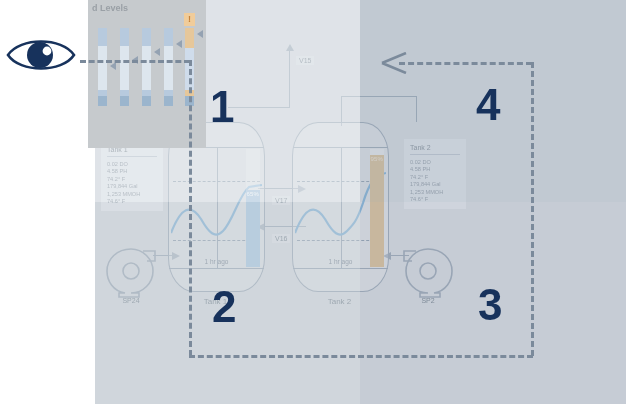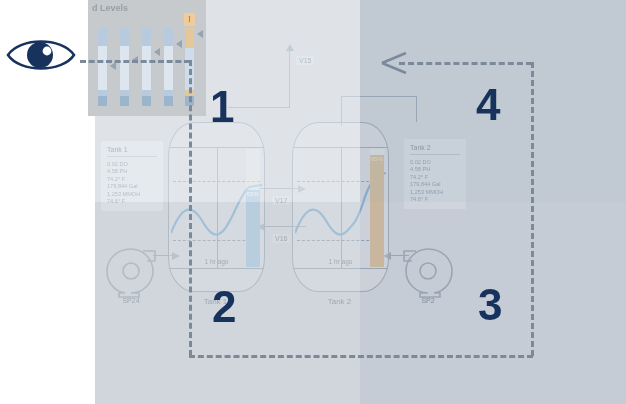--- a/index.html
+++ b/index.html
@@ -60,21 +60,21 @@
   #pump2-label{left:400px;top:297px;}
 
   
   .vtag{position:absolute;font-size:7px;color:#78848f;background:rgba(225,229,234,0.55);padding:1px 3px;}
   #v15{left:296px;top:56px;}
   #v17{left:272px;top:196px;}
   #v16{left:272px;top:234px;}
   .pipe{position:absolute;background:#9aa6b4;}
 
   
-  .slider-card{position:absolute;left:88px;top:0;width:118px;height:116px;background:#c6cacd;}
+  .slider-card{position:absolute;left:88px;top:0;width:118px;height:148px;background:#c6cacd;}
   .sc-title{position:absolute;left:4px;top:3px;font-size:9px;font-weight:bold;color:#9aa0a6;}
   .slider{position:absolute;width:9px;top:28px;height:78px;background:#b7cade;}
   .slider .notch{position:absolute;left:0;width:100%;background:#dde6ee;}
   .slider .foot{position:absolute;left:0;bottom:0;width:100%;height:10px;background:#9bb5cd;}
   .slider.warn{background:#e6c79a;}
   .slider.warn .notch{background:#f1ddbe;}
   .slider.warn .foot{background:#9bb5cd;}
   .tri{position:absolute;width:0;height:0;border-top:4px solid transparent;border-bottom:4px solid transparent;border-right:6px solid #94a2b2;}
   .warnbadge{position:absolute;width:11px;height:13px;background:#f0cc9a;color:#c8833a;font-size:9px;font-weight:bold;text-align:center;line-height:13px;}
 

